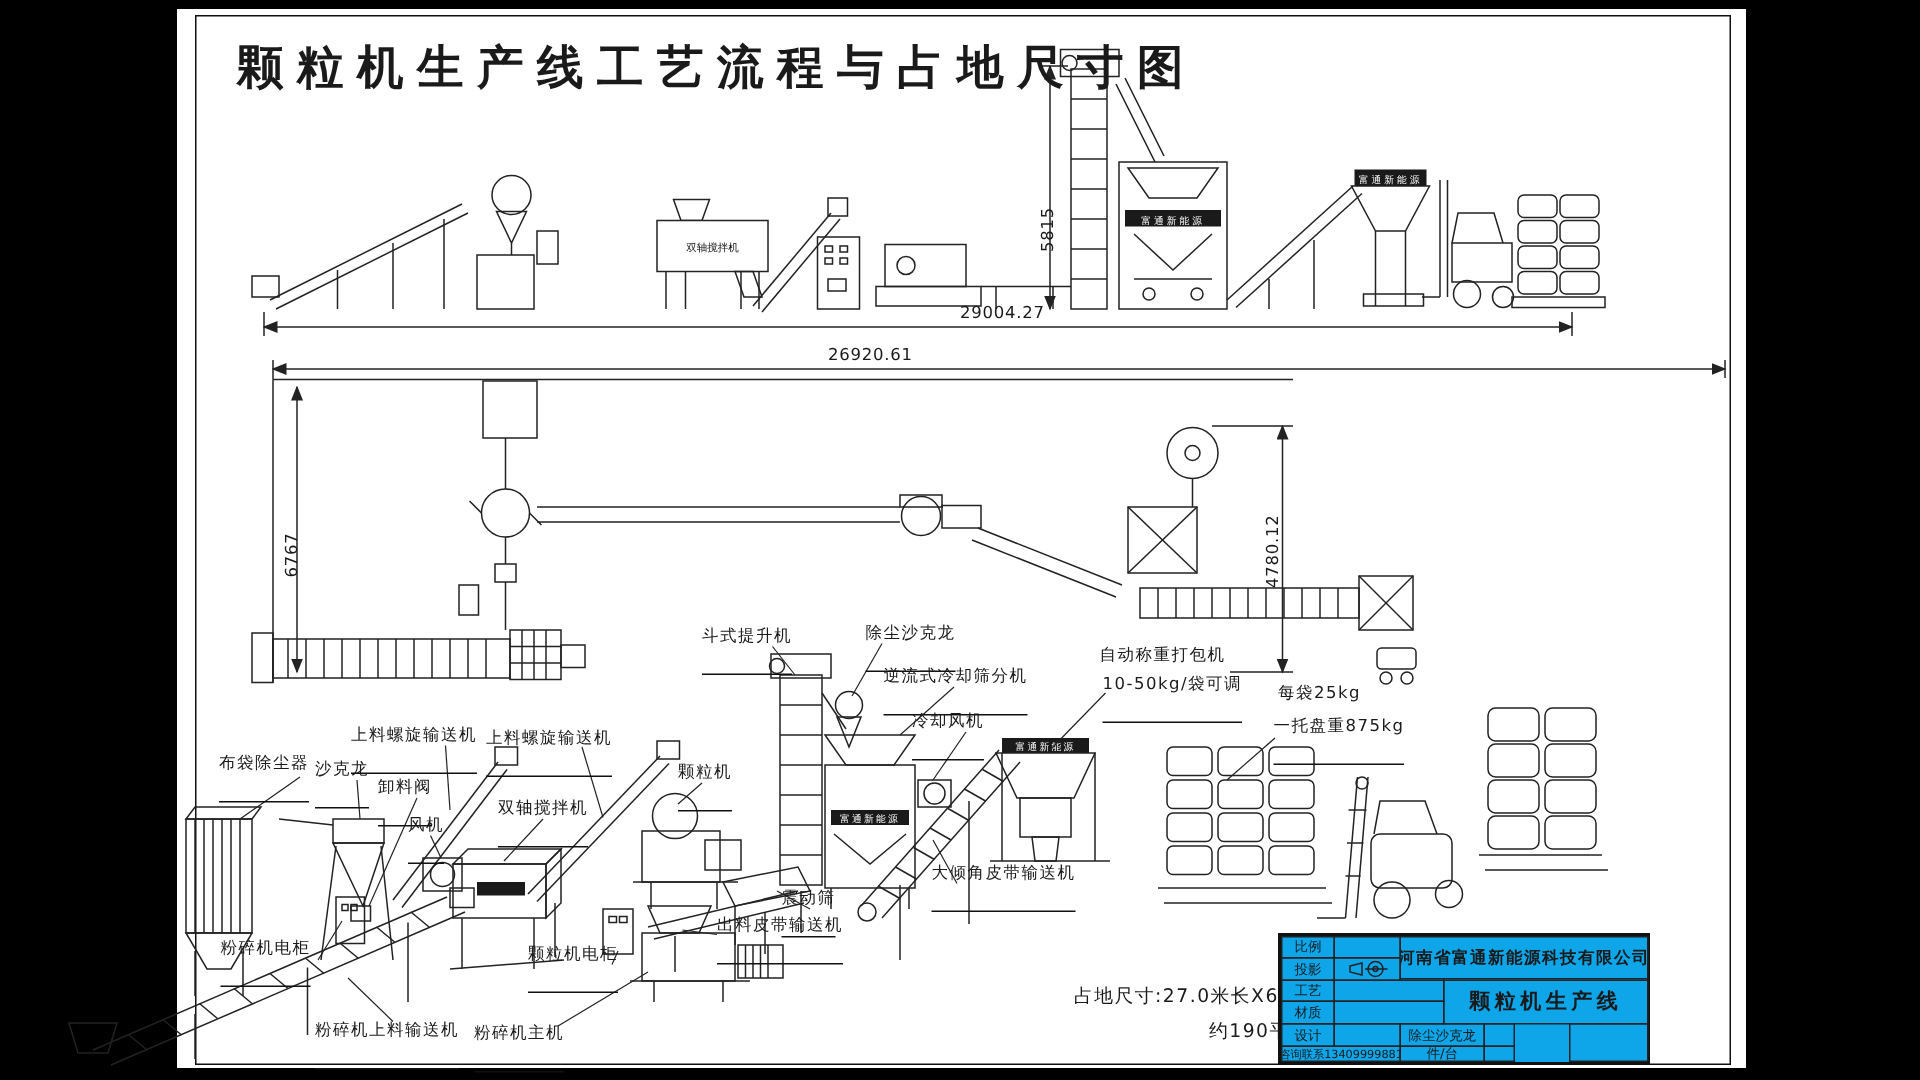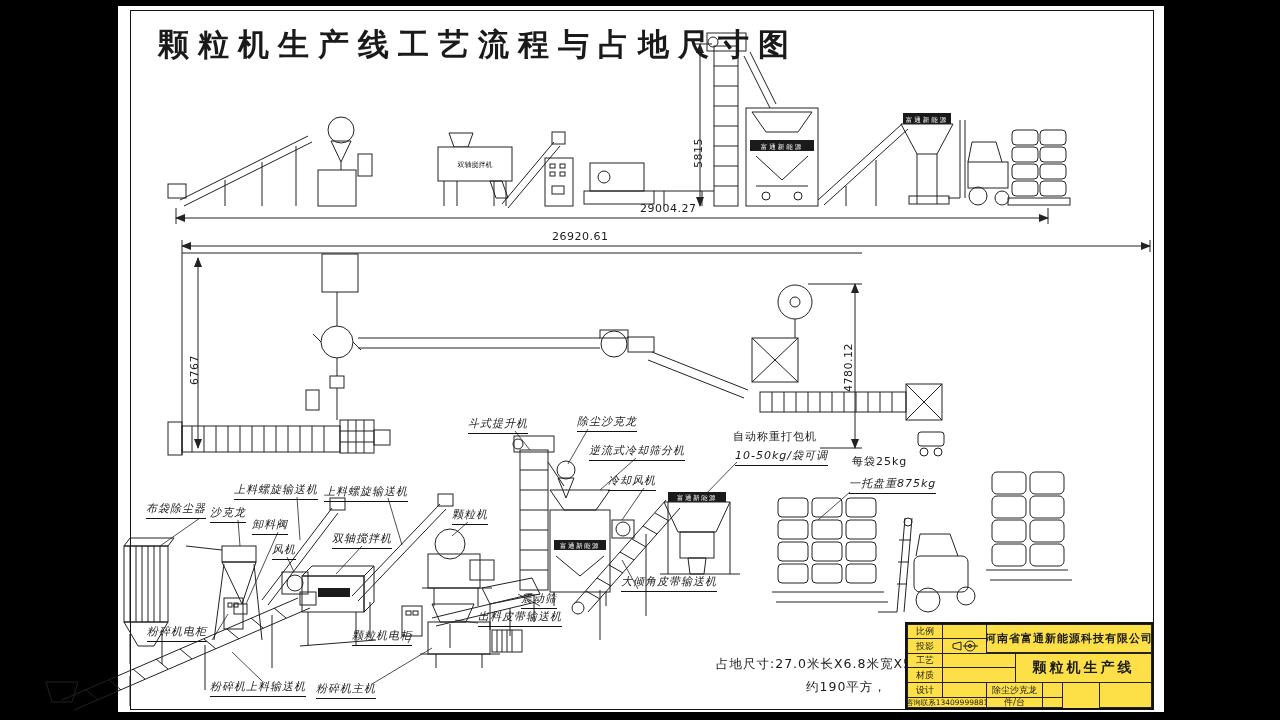--- a/index.html
+++ b/index.html
@@ -3,25 +3,25 @@
 <meta charset="utf-8">
 <style>
   html,body{margin:0;padding:0;background:#000;}
   .stage{position:relative;width:1280px;height:720px;background:#000;overflow:hidden;
          font-family:"DejaVu Sans","Liberation Sans",sans-serif;color:#1a1a1a;}
   .sheet{position:absolute;left:118px;top:6px;width:1046px;height:706px;background:#fff;}
   .frame{position:absolute;left:130px;top:10px;width:1022px;height:698px;border:1.6px solid #111;}
   .art{position:absolute;left:0;top:0;width:1280px;height:720px;}
   .title{position:absolute;left:158px;top:24px;font-size:31px;font-weight:bold;letter-spacing:9px;white-space:nowrap;}
   .lbl{position:absolute;font-size:11px;line-height:1.05;letter-spacing:1px;white-space:nowrap;}
-  .ul{border-bottom:1px solid #111;padding-bottom:3px;font-style:italic;}
+  .ul{border-bottom:1px solid #111;padding-bottom:19px;}
   .dim{position:absolute;font-size:11px;letter-spacing:0.5px;white-space:nowrap;}
   .vdim{transform:rotate(-90deg);transform-origin:left top;}
   .note{position:absolute;font-size:12.5px;letter-spacing:1px;white-space:nowrap;}
-  .tb{position:absolute;left:905px;top:622px;width:248px;height:88px;border:2px solid #111;box-sizing:border-box;background:#fde047;}
+  .tb{position:absolute;left:852px;top:622px;width:248px;height:88px;border:2px solid #111;box-sizing:border-box;background:#0ea5e9;}
   .tc{position:absolute;border:1px solid #222;box-sizing:border-box;display:flex;align-items:center;justify-content:center;
       font-size:9px;white-space:nowrap;overflow:hidden;}
   .tc.co{font-size:11px;font-weight:bold;letter-spacing:1px;}
   .tc.pr{font-size:14px;font-weight:bold;letter-spacing:3px;}
   .tc.ct{font-size:7.5px;letter-spacing:0;}
 </style>
 </head>
 <body>
 
 <div class="stage">

